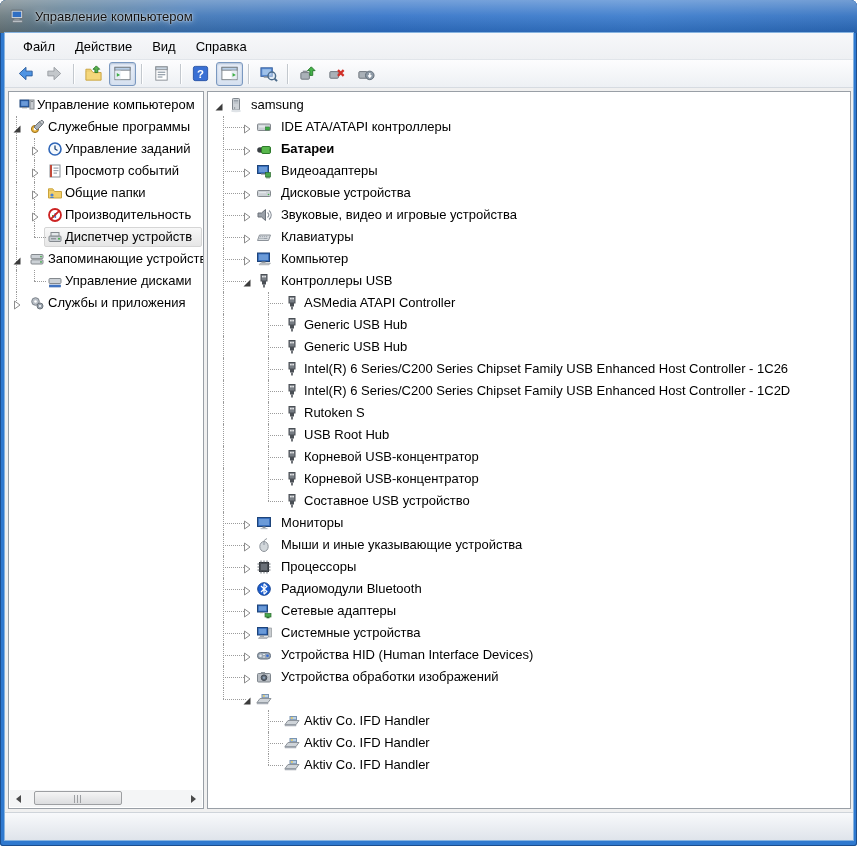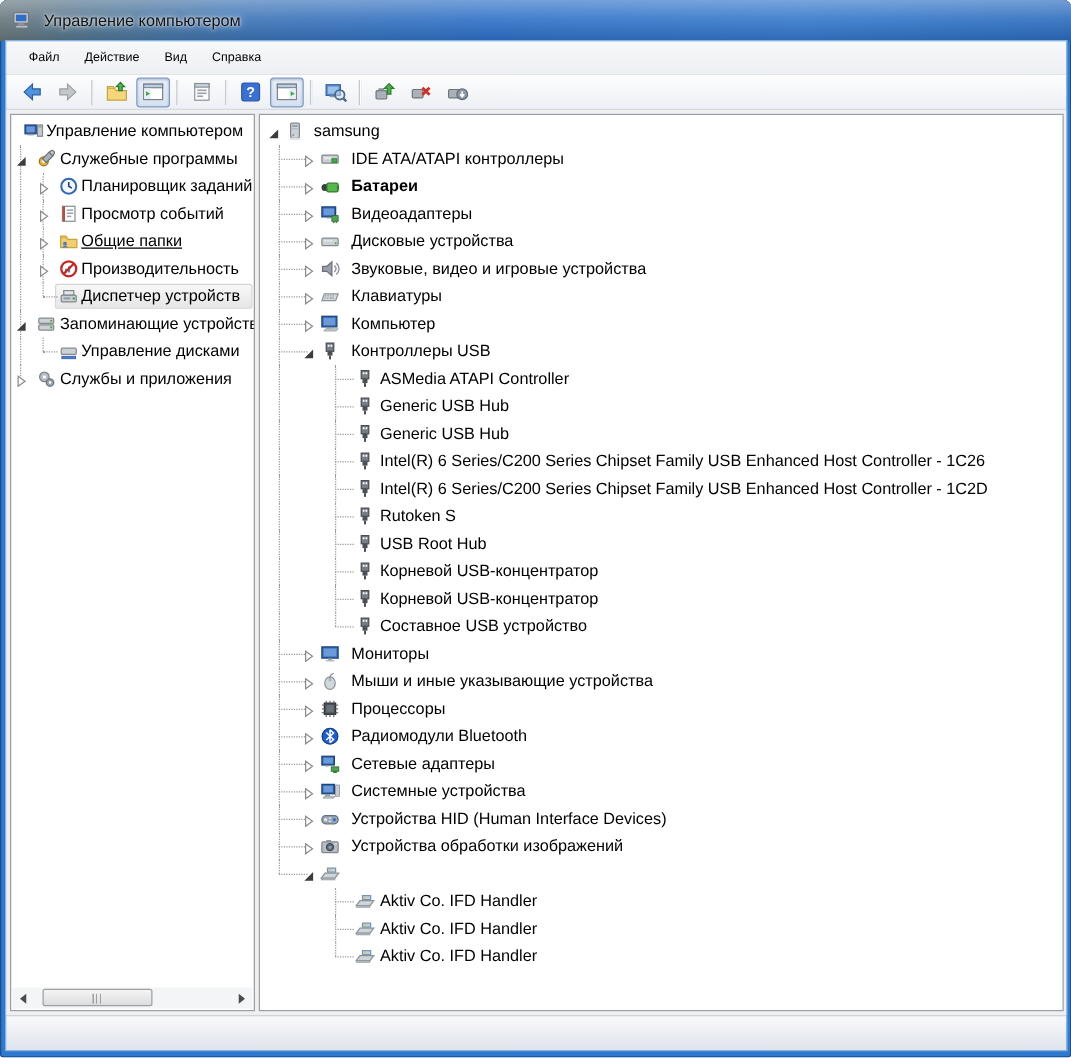--- a/index.html
+++ b/index.html
@@ -8,21 +8,21 @@
   
   .titlebar{position:absolute;top:0;left:0;right:0;height:33px;display:flex;align-items:center;padding-left:10px;box-sizing:border-box;
     background:linear-gradient(90deg,#66757a 0%,#50748f 8%,#3a72b4 22%,#2d6fc6 45%,#3376ca 75%,#2a6bbd 100%);}
   .titlebar::after{content:"";position:absolute;inset:0;background:linear-gradient(rgba(255,255,255,.34),rgba(255,255,255,.10) 48%,rgba(0,0,0,.10));pointer-events:none;}
   .title-text{margin-left:8px;font-size:13px;color:#111;position:relative;z-index:1;text-shadow:0 0 6px rgba(255,255,255,.85),0 0 2px rgba(255,255,255,.9);}
   .app-icon{width:17px;height:17px;display:inline-block;position:relative;z-index:1;}
   .app-icon svg{width:100%;height:100%;}
   
   .chrome{position:absolute;top:33px;left:5px;right:4px;bottom:6px;background:#f0f0f0;display:flex;flex-direction:column;outline:1px solid #86b3e0;}
   .menubar{height:26px;background:linear-gradient(#f7f8fa,#eef0f3);display:flex;align-items:center;padding-left:8px;border-bottom:1px solid #e1e5ea;}
-  .menu-item{font-size:10px;color:#000;padding:3px 10px;cursor:default;}
+  .menu-item{font-size:13px;color:#000;padding:3px 10px;cursor:default;}
   .toolbar{height:27px;background:linear-gradient(#fdfdfe,#edf0f4);display:flex;align-items:center;padding-left:6px;border-bottom:1px solid #d6dbe1;}
   .tb-btn{appearance:none;background:transparent;border:1px solid transparent;border-radius:3px;width:27px;height:24px;padding:2px;margin:0 1px;display:flex;align-items:center;justify-content:center;}
   .tb-btn .icn{width:19px;height:19px;display:block;}
   .tb-btn .icn svg{width:100%;height:100%;display:block;}
   .tb-btn.pressed{border:1px solid #7a98c0;background:linear-gradient(#e9eff9,#d6e1f0);box-shadow:inset 0 1px 2px rgba(70,100,140,.35);}
   .tb-sep{width:1px;height:20px;background:#c3c8ce;border-right:1px solid #fff;margin:0 4px;display:inline-block;}
   
   .content{flex:1;position:relative;background:#f0f0f0;}
   .panel{position:absolute;top:3px;bottom:3px;background:#fff;border:1px solid #999fa6;box-sizing:border-box;overflow:hidden;}
   .panel.leftp{left:3px;width:196px;}
@@ -211,21 +211,21 @@
               <i class="conn-v" style="left: 25px;"></i>
               <span class="arrow" style="left: 21px;"><svg viewBox="0 0 10 10" width="10" height="10">
                   <polygon points="2.5,1 8,5 2.5,9" fill="#fff" stroke="#8c8c8c"></polygon>
                 </svg></span>
               <span class="ticon" style="left: 38px;">
                 <svg viewBox="0 0 16 16">
                   <circle cx="8" cy="8" r="6" fill="#f4f8fc" stroke="#2f66b8" stroke-width="1.6"></circle>
                   <path d="M8 4.5V8l2.5 1.5" stroke="#1e4479" stroke-width="1.3" fill="none"></path>
                 </svg>
               </span>
-              <span class="tlabel" style="left: 56px;">Планировщик заданий</span>
+              <span class="tlabel" style="left: 56px;">Управление заданий</span>
             </div>
             <div class="tree-row">
               <i class="conn-v" style="left: 7px;"></i>
               <i class="conn-v" style="left: 25px;"></i>
               <span class="arrow" style="left: 21px;"><svg viewBox="0 0 10 10" width="10" height="10">
                   <polygon points="2.5,1 8,5 2.5,9" fill="#fff" stroke="#8c8c8c"></polygon>
                 </svg></span>
               <span class="ticon" style="left: 38px;">
                 <svg viewBox="0 0 16 16">
                   <rect x="3" y="2" width="10" height="12" fill="#fff" stroke="#8a9096"></rect>
@@ -244,21 +244,21 @@
                   <polygon points="2.5,1 8,5 2.5,9" fill="#fff" stroke="#8c8c8c"></polygon>
                 </svg></span>
               <span class="ticon" style="left: 38px;">
                 <svg viewBox="0 0 16 16">
                   <path d="M1.5 5h5l1 1.5h7V13h-13z" fill="#f2cf6b" stroke="#c9a33c"></path>
                   <path d="M1.5 5V3.8h4.2l.8 1.2" fill="#f2cf6b" stroke="#c9a33c"></path>
                   <circle cx="5" cy="10" r="1.6" fill="#4a7fd0"></circle>
                   <path d="M2.8 13c.3-1.5 4.1-1.5 4.4 0z" fill="#4a7fd0"></path>
                 </svg>
               </span>
-              <span class="tlabel" style="left: 56px; text-decoration: underline;">Общие папки</span>
+              <span class="tlabel" style="left: 56px;">Общие папки</span>
             </div>
             <div class="tree-row">
               <i class="conn-v" style="left: 7px;"></i>
               <i class="conn-v" style="left: 25px;"></i>
               <span class="arrow" style="left: 21px;"><svg viewBox="0 0 10 10" width="10" height="10">
                   <polygon points="2.5,1 8,5 2.5,9" fill="#fff" stroke="#8c8c8c"></polygon>
                 </svg></span>
               <span class="ticon" style="left: 38px;">
                 <svg viewBox="0 0 16 16">
                   <circle cx="8" cy="8" r="6" fill="#fff" stroke="#cc2222" stroke-width="1.8"></circle>

